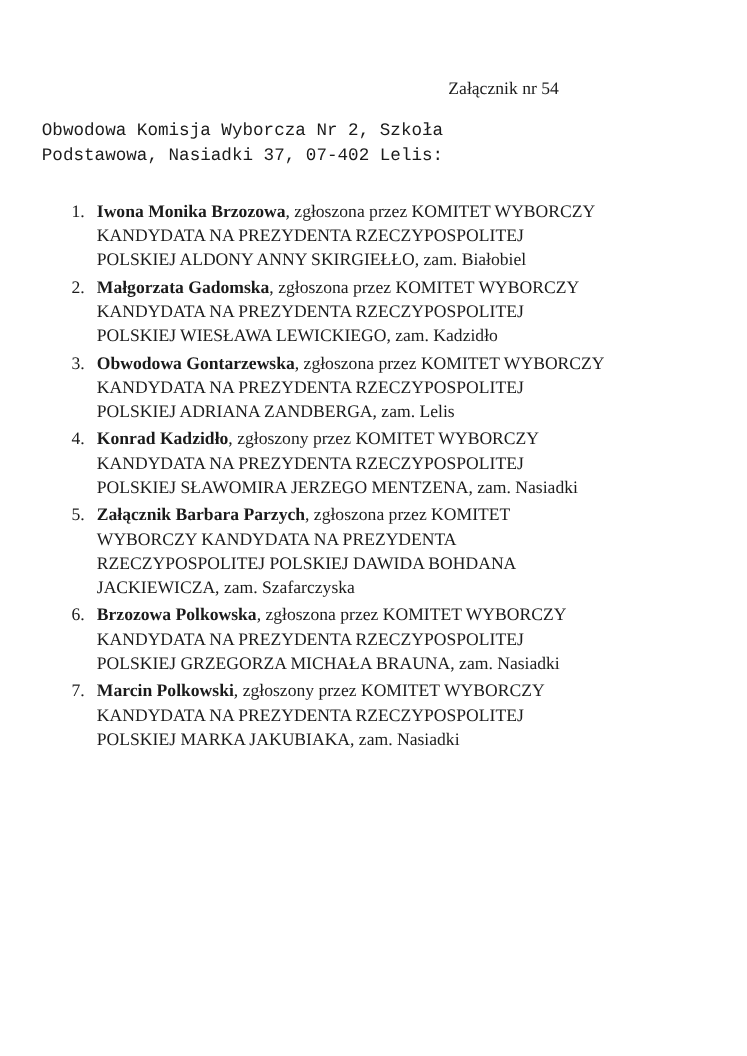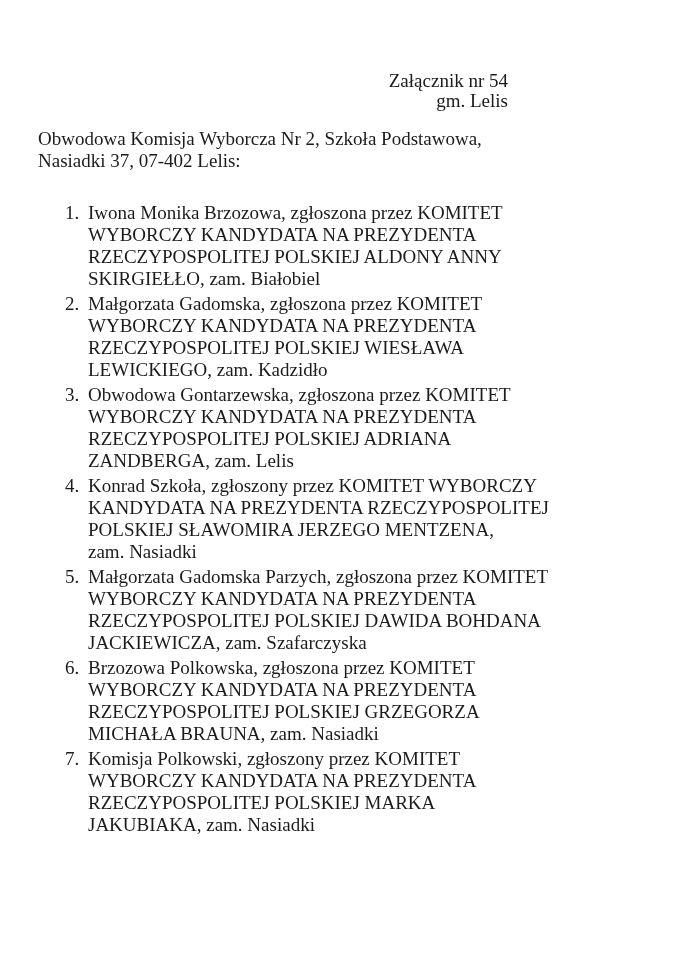--- a/index.html
+++ b/index.html
@@ -8,61 +8,61 @@
     background: #ffffff;
   }
   .page {
     position: relative;
     width: 549px;
     height: 960px;
     background: #ffffff;
     box-sizing: border-box;
     padding-top: 71px;
     font-family: "Liberation Serif", "DejaVu Serif", serif;
-    font-size: 19px;
+    font-size: 16px;
     line-height: 22px;
     color: #1b1b1b;
     overflow: hidden;
   }
   .attachment-block {
     text-align: right;
     padding-right: 41px;
     line-height: 20px;
   }
   .commission-header {
     margin: 17px 41px 0 38px;
+    font-family: Liberation Mono, monospace;
   }
   .members-list {
     margin: 30px 0 0 65px;
     padding: 0;
   }
   .member-row {
     display: flex;
     align-items: flex-start;
     margin-bottom: 3px;
   }
   .member-num {
     flex: 0 0 23px;
     width: 23px;
   }
   .member-txt {
     width: 558px;
   }
   .member-name {
-    font-weight: normal;
+    font-weight: bold;
   }
 </style>
 </head>
 <body>
 
 <div class="page">
 
   <div class="attachment-block">
     <div>Załącznik nr 54</div>
-    <div>gm. Lelis</div>
   </div>
 
   <p class="commission-header">Obwodowa Komisja Wyborcza Nr 2, Szkoła Podstawowa, Nasiadki 37, 07-402 Lelis:</p>
 
   <div class="members-list">
 
     <div class="member-row">
       <span class="member-num">1.</span>
       <div class="member-txt"><span class="member-name">Iwona Monika Brzozowa</span><span>, zgłoszona przez KOMITET WYBORCZY KANDYDATA NA PREZYDENTA RZECZYPOSPOLITEJ POLSKIEJ ALDONY ANNY SKIRGIEŁŁO, zam.&nbsp;Białobiel</span></div>
     </div>
@@ -72,33 +72,33 @@
       <div class="member-txt"><span class="member-name">Małgorzata Gadomska</span><span>, zgłoszona przez KOMITET WYBORCZY KANDYDATA NA PREZYDENTA RZECZYPOSPOLITEJ POLSKIEJ WIESŁAWA LEWICKIEGO, zam.&nbsp;Kadzidło</span></div>
     </div>
 
     <div class="member-row">
       <span class="member-num">3.</span>
       <div class="member-txt"><span class="member-name">Obwodowa Gontarzewska</span><span>, zgłoszona przez KOMITET WYBORCZY KANDYDATA NA PREZYDENTA RZECZYPOSPOLITEJ POLSKIEJ ADRIANA ZANDBERGA, zam.&nbsp;Lelis</span></div>
     </div>
 
     <div class="member-row">
       <span class="member-num">4.</span>
-      <div class="member-txt"><span class="member-name">Konrad Szkoła</span><span>, zgłoszony przez KOMITET WYBORCZY KANDYDATA NA PREZYDENTA RZECZYPOSPOLITEJ POLSKIEJ SŁAWOMIRA JERZEGO MENTZENA, zam.&nbsp;Nasiadki</span></div>
+      <div class="member-txt"><span class="member-name">Konrad Kadzidło</span><span>, zgłoszony przez KOMITET WYBORCZY KANDYDATA NA PREZYDENTA RZECZYPOSPOLITEJ POLSKIEJ SŁAWOMIRA JERZEGO MENTZENA, zam.&nbsp;Nasiadki</span></div>
     </div>
 
     <div class="member-row">
       <span class="member-num">5.</span>
-      <div class="member-txt"><span class="member-name">Małgorzata Gadomska Parzych</span><span>, zgłoszona przez KOMITET WYBORCZY KANDYDATA NA PREZYDENTA RZECZYPOSPOLITEJ POLSKIEJ DAWIDA BOHDANA JACKIEWICZA, zam.&nbsp;Szafarczyska</span></div>
+      <div class="member-txt"><span class="member-name">Załącznik Barbara Parzych</span><span>, zgłoszona przez KOMITET WYBORCZY KANDYDATA NA PREZYDENTA RZECZYPOSPOLITEJ POLSKIEJ DAWIDA BOHDANA JACKIEWICZA, zam.&nbsp;Szafarczyska</span></div>
     </div>
 
     <div class="member-row">
       <span class="member-num">6.</span>
       <div class="member-txt"><span class="member-name">Brzozowa Polkowska</span><span>, zgłoszona przez KOMITET WYBORCZY KANDYDATA NA PREZYDENTA RZECZYPOSPOLITEJ POLSKIEJ GRZEGORZA MICHAŁA BRAUNA, zam.&nbsp;Nasiadki</span></div>
     </div>
 
     <div class="member-row">
       <span class="member-num">7.</span>
-      <div class="member-txt"><span class="member-name">Komisja Polkowski</span><span>, zgłoszony przez KOMITET WYBORCZY KANDYDATA NA PREZYDENTA RZECZYPOSPOLITEJ POLSKIEJ MARKA JAKUBIAKA, zam.&nbsp;Nasiadki</span></div>
+      <div class="member-txt"><span class="member-name">Marcin Polkowski</span><span>, zgłoszony przez KOMITET WYBORCZY KANDYDATA NA PREZYDENTA RZECZYPOSPOLITEJ POLSKIEJ MARKA JAKUBIAKA, zam.&nbsp;Nasiadki</span></div>
     </div>
 
   </div>
 
 </div>
 
 </body></html>

